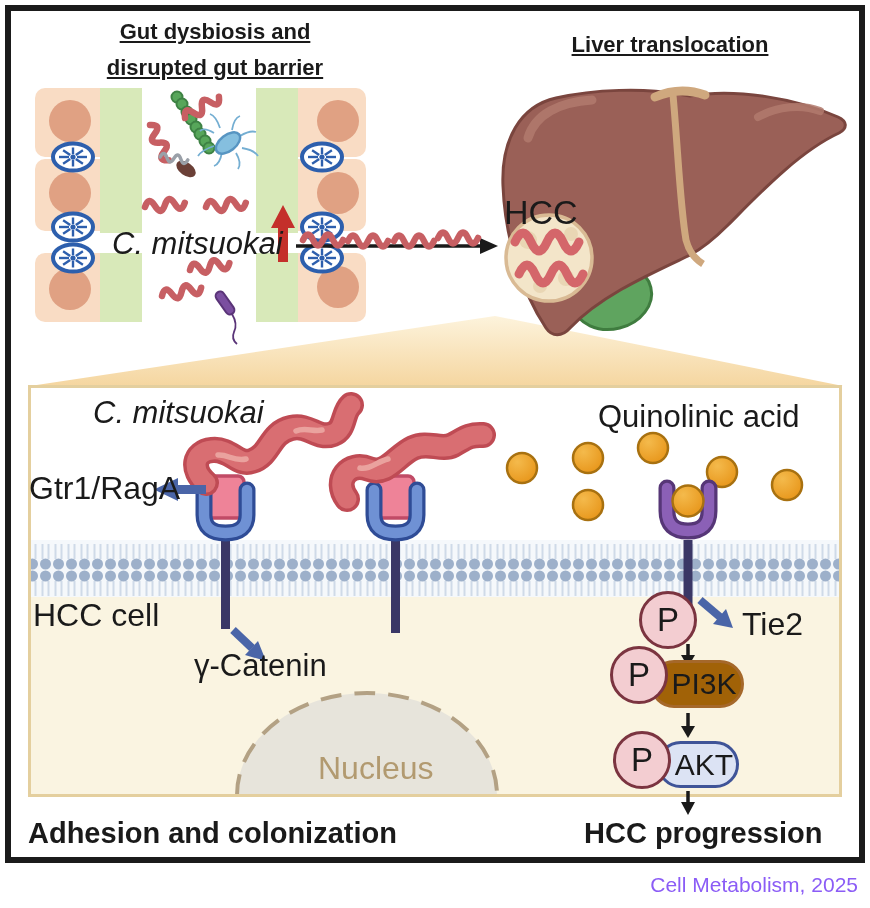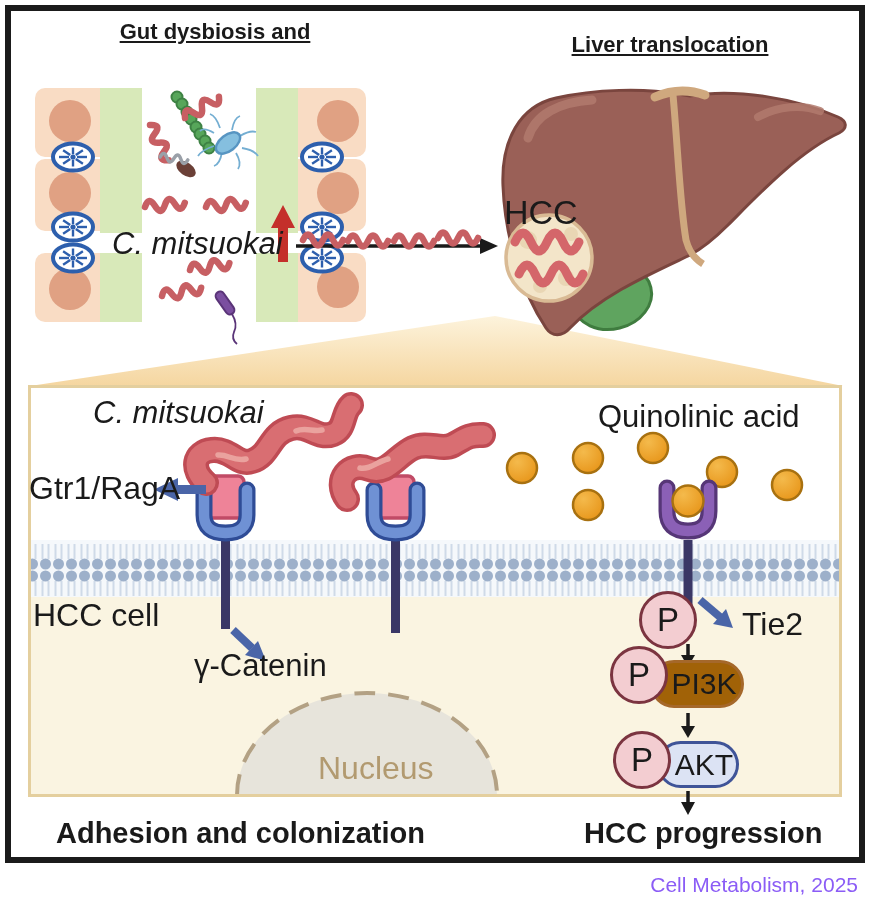--- a/index.html
+++ b/index.html
@@ -228,20 +228,21 @@
   <g>
     <line x1="688" y1="791" x2="688" y2="803" stroke="#1a1a1a" stroke-width="3.5"></line>
     <polygon points="681,802 695,802 688,815" fill="#1a1a1a"></polygon>
   </g>
 </svg>
 
 <div class="abs frame"></div>
 
 <div class="lbl title" style="left:40px;top:14px;width:350px;">
   <div>Gut dysbiosis and</div>
+  <div>disrupted gut barrier</div>
 </div>
 <div class="lbl title" style="left:520px;top:27px;width:300px;">Liver translocation</div>
 
 <div class="lbl it" style="left:112px;top:226px;font-size:31px;">C. mitsuokai</div>
 <div class="lbl" style="left:504px;top:193px;font-size:34px;">HCC</div>
 
 <div class="lbl it" style="left:93px;top:395px;font-size:31px;">C. mitsuokai</div>
 <div class="lbl" style="left:598px;top:399px;font-size:31px;">Quinolinic acid</div>
 <div class="lbl" style="left:29px;top:470px;font-size:32px;">Gtr1/RagA</div>
 <div class="lbl" style="left:33px;top:597px;font-size:32px;">HCC cell</div>
@@ -258,16 +259,16 @@
 <div class="pcirc" style="left:639px;top:591px;">
   <span>P</span>
 </div>
 <div class="pcirc" style="left:610px;top:646px;">
   <span>P</span>
 </div>
 <div class="pcirc" style="left:613px;top:731px;">
   <span>P</span>
 </div>
 
-<div class="lbl outcome" style="left:28px;top:817px;margin-left:28px;">Adhesion and colonization</div>
+<div class="lbl outcome" style="left:28px;top:817px;">Adhesion and colonization</div>
 <div class="lbl outcome" style="left:584px;top:817px;">HCC progression</div>
 
 <div class="lbl citation" style="left:460px;top:873px;width:398px;">Cell Metabolism, 2025</div>
 
 </body></html>

